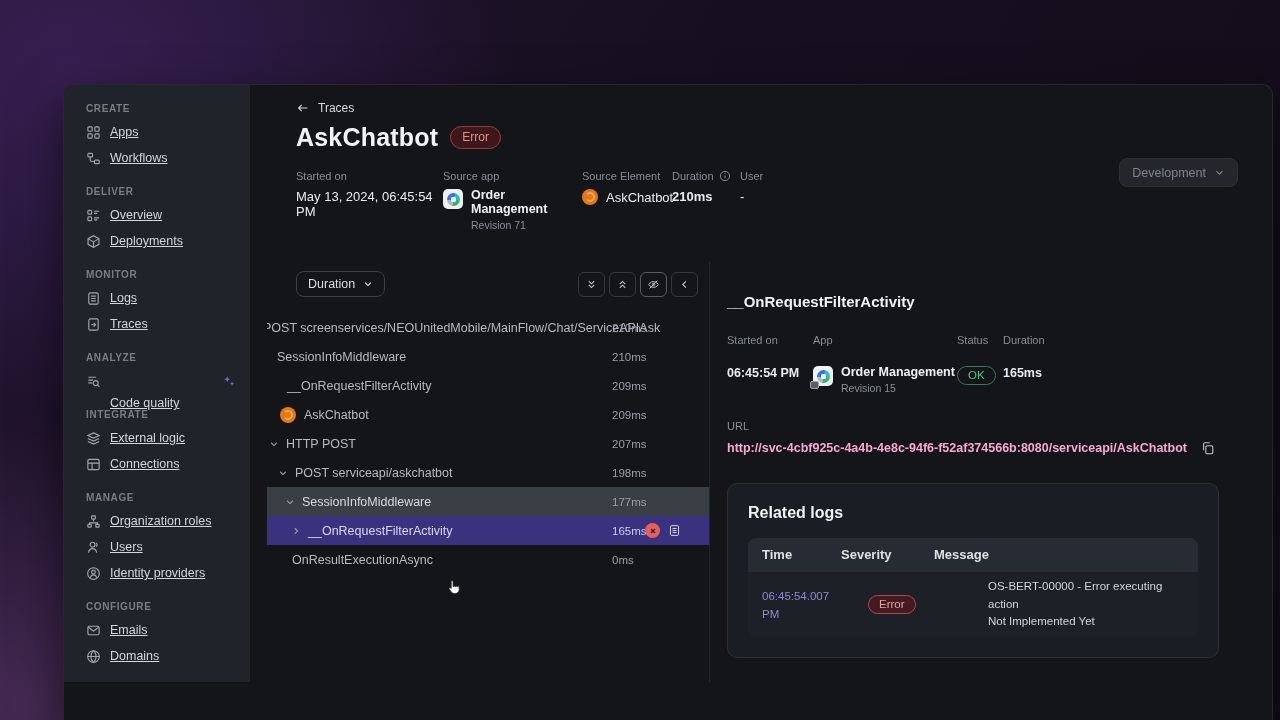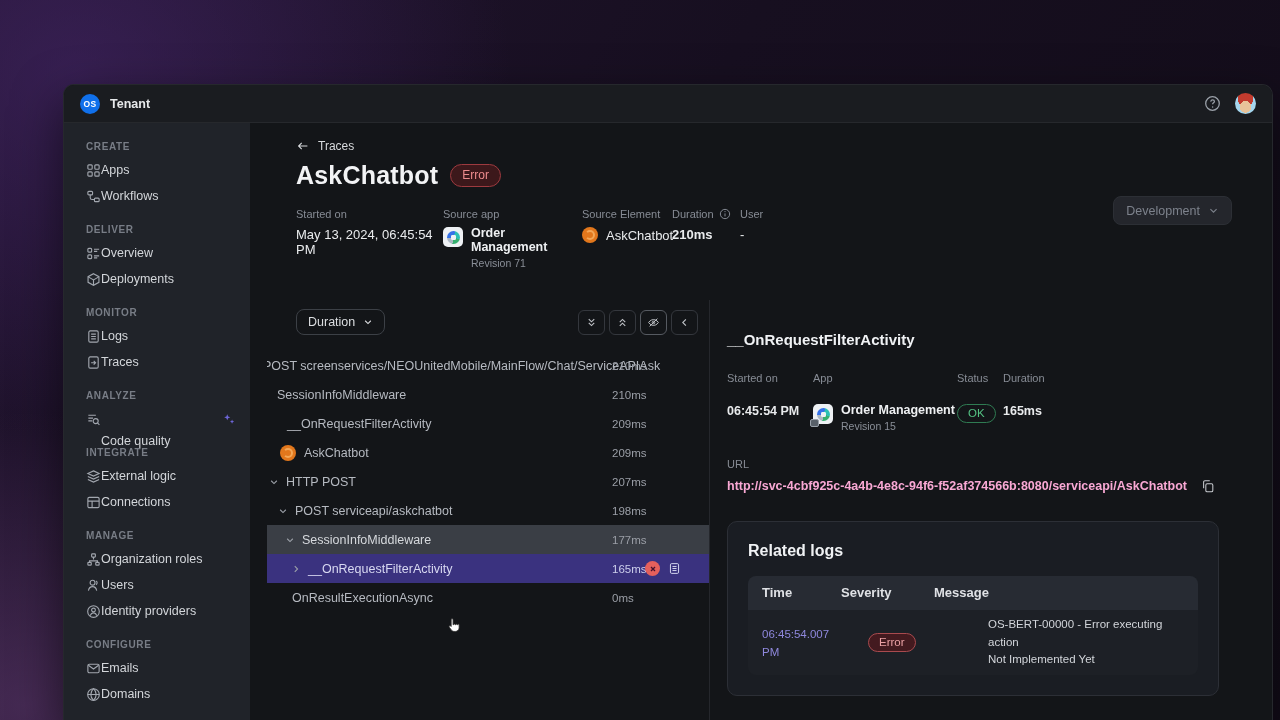--- a/index.html
+++ b/index.html
@@ -34,35 +34,35 @@
       #a5d6ee; }
 
   .body { display:flex; height:597px; }
 
   
   .sidebar { width:186px; background:#202329; flex:none; padding-top:12px; overflow:hidden; }
   .side-section { margin-top:9px; }
   .side-section:first-child { margin-top:0; }
   .side-title { font-size:10px; font-weight:bold; letter-spacing:.6px; color:#787d86;
     padding:6px 0 5px 22px; }
-  .side-item { height:26px; display:flex; align-items:center; padding:0 14px 0 22px;
-    font-size:12.5px; color:#d3d6da; cursor:pointer; }
+  .side-item { height:26px; display:flex; align-items:center; gap:9px; padding:0 14px 0 22px;
+    font-size:12.5px; color:#d3d6da; cursor:pointer;text-decoration:underline; }
   .side-item .ic { color:#a2a7af; flex:none; }
   .side-item .grow { flex:1;margin-top:44px; }
   .sparkle { color:#6e66d9; }
 
   
   .main { flex:1; position:relative; background:#131518; }
   .crumb { display:flex; align-items:center; gap:8px; font-size:12px; color:#d7d9dc;
     padding:16px 0 0 46px; cursor:pointer; width:max-content; }
   .title-row { display:flex; align-items:center; gap:12px; padding:8px 0 0 46px; }
   .page-title { font-size:25px; font-weight:bold; color:#f2f3f5; letter-spacing:.2px; }
   .badge-error-lg { font-size:12px; color:#ec8b8d; background:#3c181b; border:1px solid #9d3a3f;
     border-radius:999px; padding:3px 11px 4px; }
-  .env-btn { position:absolute; right:40px; top:73px; height:29px; background:#24262c;
+  .env-btn { position:absolute; right:34px; top:73px; height:29px; background:#24262c;
     border:1px solid #2c2f35; border-radius:8px; color:#7d828c; font-size:12.5px;
     display:flex; align-items:center; gap:8px; padding:0 12px; cursor:pointer; }
 
   .meta-row { display:flex; padding:18px 0 0 46px; }
   .meta-col .lbl, .lbl { font-size:11px; color:#878c95; display:flex; align-items:center; gap:5px; }
   .meta-col .val { margin-top:7px; font-size:13px; color:#e9ebed; }
   .m1{width:147px} .m2{width:139px} .m3{width:90px} .m4{width:68px}
   .app-line { display:flex; align-items:flex-start; gap:8px; }
   .app-icon { width:20px; height:20px; border-radius:5px; background:#eef1f4;
     display:grid; place-items:center; flex:none; position:relative; }
@@ -132,34 +132,20 @@
   .time-link { font-size:11.5px; color:#8f88dd; cursor:pointer; }
   .sev-pill { display:inline-block; font-size:11.5px; color:#eba1a4; background:#431a1f;
     border:1px solid #a94a4e; border-radius:999px; padding:2px 10px 3px; }
   .msg-line { font-size:11.5px; color:#d2d5da; line-height:1.55; }
 </style>
 </head>
 <body>
 
 <div class="window">
 
-  <div class="topbar">
-    <div class="os-logo">OS</div>
-    <div class="brand">Tenant</div>
-    <div class="topbar-right">
-      <span class="help-btn">
-        <svg width="17" height="17" viewBox="0 0 16 16" fill="none" stroke="currentColor" stroke-width="1.2">
-          <circle cx="8" cy="8" r="6.4"></circle>
-            <path d="M6.3 6.2c.2-1 1-1.6 1.8-1.6 1 0 1.7.7 1.7 1.5 0 1.2-1.7 1.4-1.7 2.6"></path>
-            <circle cx="8.1" cy="11.2" r=".7" fill="currentColor" stroke="none"></circle>
-        </svg>
-      </span>
-      <span class="avatar"></span>
-    </div>
-  </div>
 
   <div class="body">
 
     <div class="sidebar">
 
       <div class="side-section">
         <div class="side-title">CREATE</div>
         <div class="side-item">
           <span class="ic">
               <svg width="15" height="15" viewBox="0 0 16 16" fill="none" stroke="currentColor" stroke-width="1.2">

